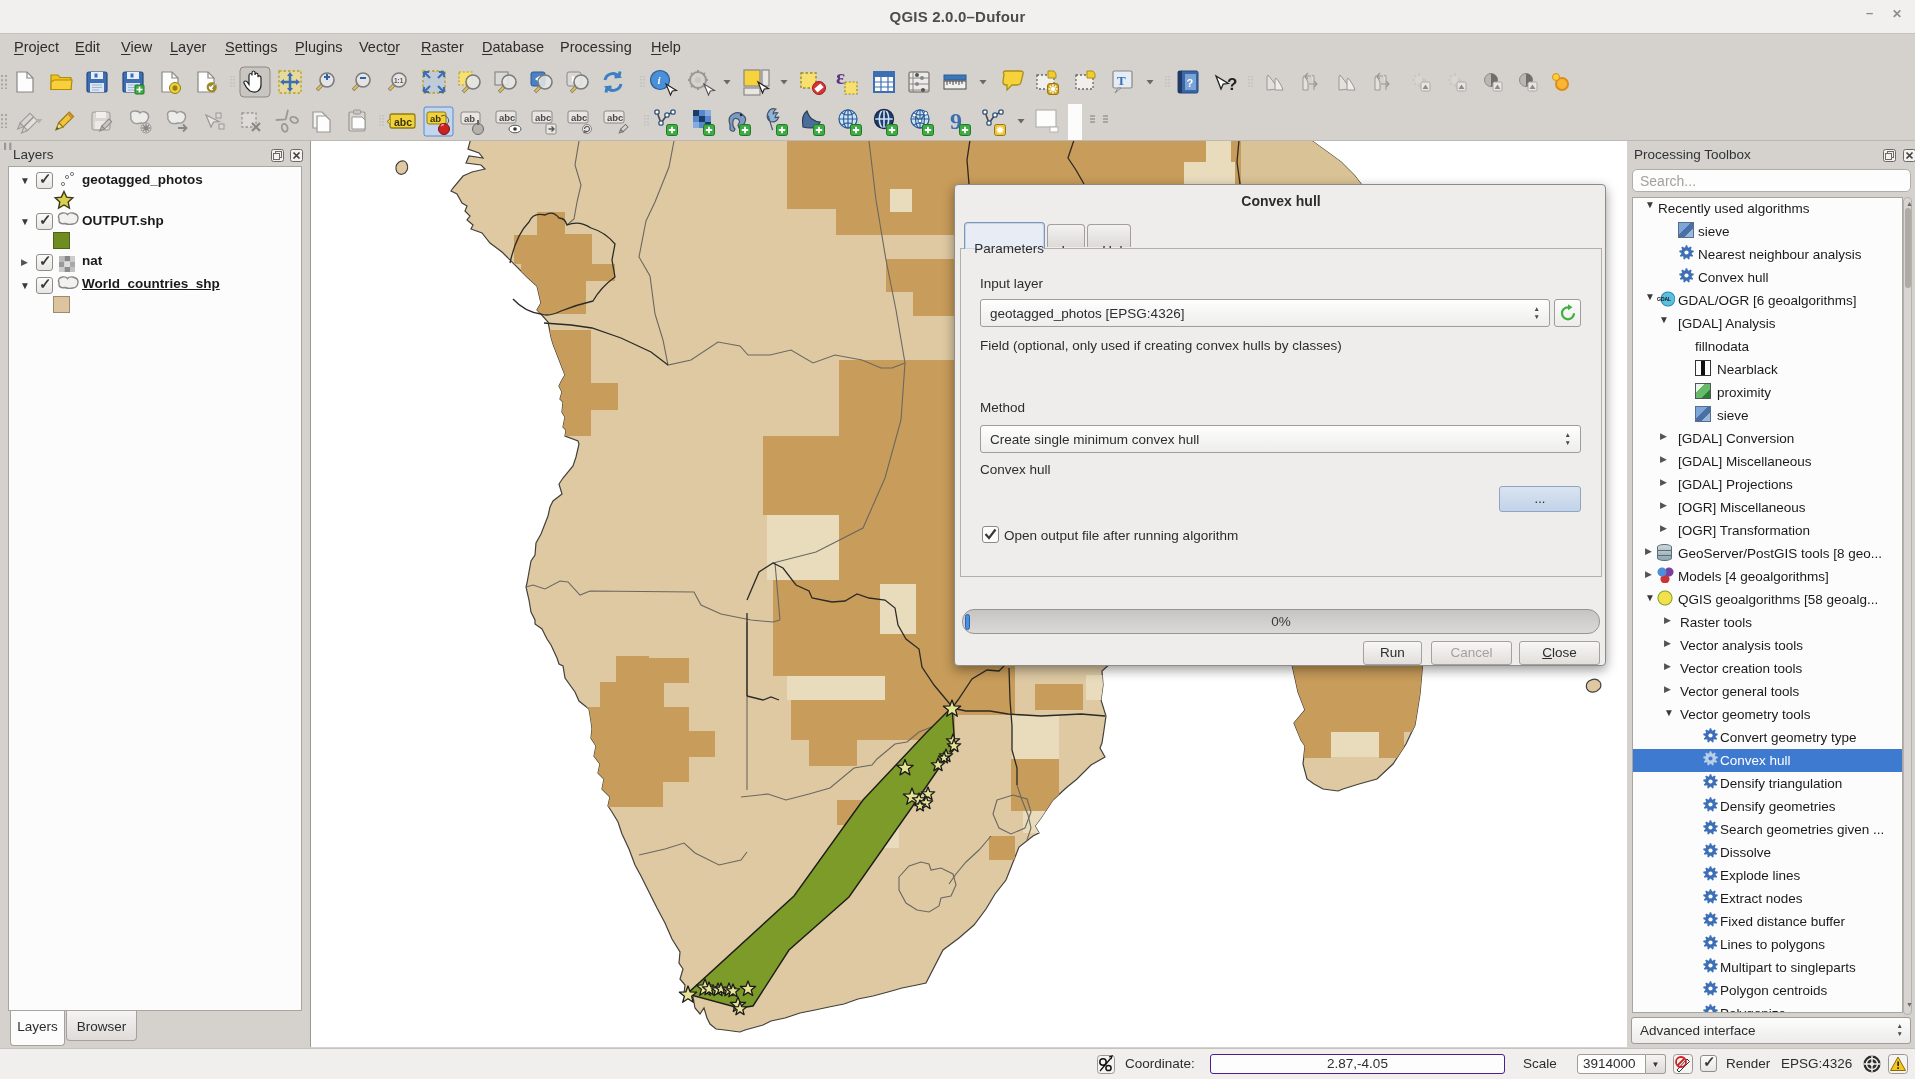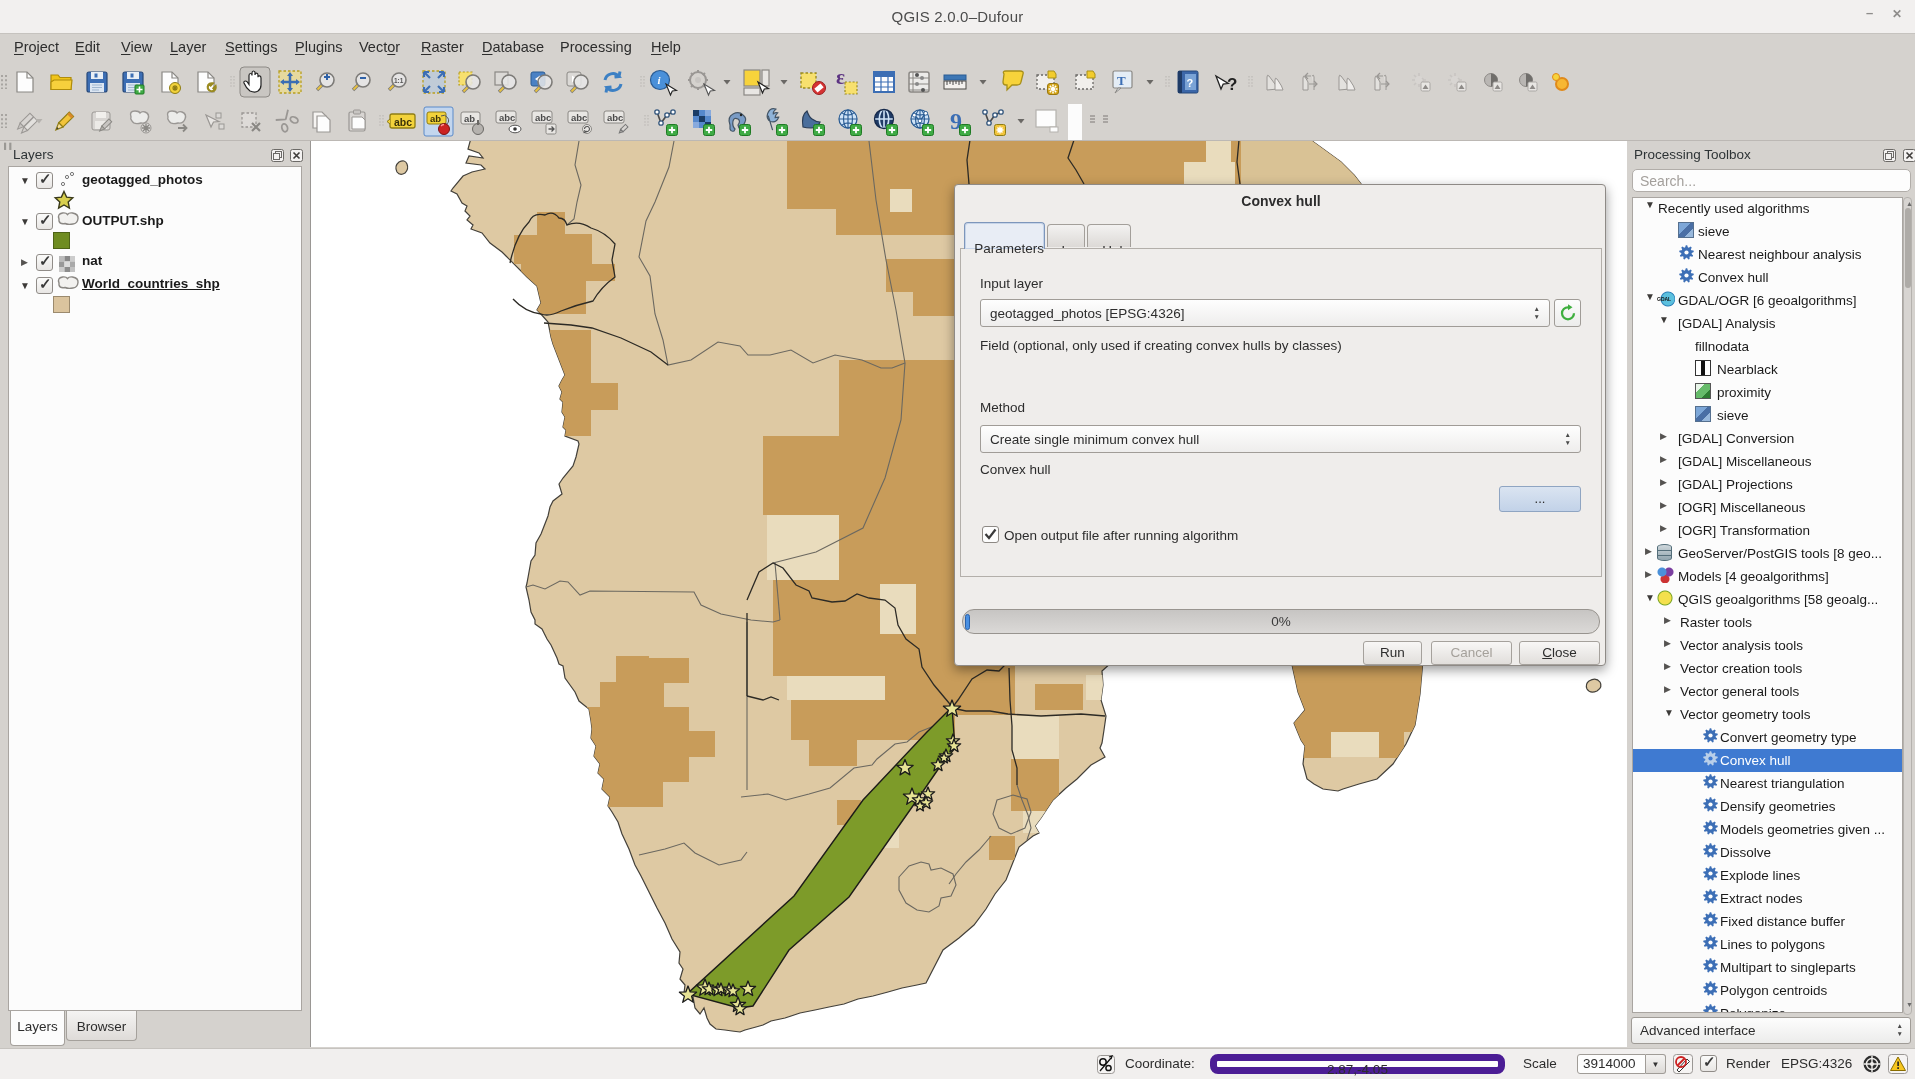--- a/index.html
+++ b/index.html
@@ -1,21 +1,21 @@
 <!DOCTYPE html>
 <html><head>
 <meta charset="utf-8">
 <style>
   * { margin:0; padding:0; box-sizing:border-box; }
   html,body { width:1915px; height:1079px; overflow:hidden; font-family:"Liberation Sans",sans-serif; }
   body { position:relative; background:#d5d2ce; font-size:13px; color:#2e3436; }
   .abs { position:absolute; }
   
   #titlebar { left:0; top:0; width:1915px; height:34px; background:#f2f0ef; border-bottom:1px solid #c6c3bf; }
-  #titletext { width:100%; text-align:center; top:8px; font-weight:normal; font-size:15px; color:#4c4c4c; letter-spacing:0.2px;}
+  #titletext { width:100%; text-align:center; top:8px; font-weight:bold; font-size:15px; color:#4c4c4c; letter-spacing:0.2px;}
   #menubar { left:0; top:34px; width:1915px; height:28px; background:#d5d2ce; }
   .menu { position:absolute; top:5px; font-size:14.5px; color:#2d2d2d; }
   .menu u { text-decoration:underline; text-underline-offset:2px; }
   #toolbar1 { left:0; top:62px; width:1915px; height:41px; background:#d5d2ce; }
   #toolbar2 { left:0; top:103px; width:1915px; height:38px; background:#d5d2ce; border-bottom:1px solid #bcb8b4; }
   
   #leftdock { left:0; top:141px; width:310px; height:907px; background:#d5d2ce; }
   #layerstitle { left:13px; top:6px; font-size:13.5px; color:#2e3436; }
   #layertree { left:8px; top:25px; width:294px; height:845px; background:#fcfcfc; border:1px solid #a9a5a1; overflow:hidden; }
   .ltxt { position:absolute; left:73px; font-size:13.5px; font-weight:600; color:#1a1a1a; }
@@ -46,21 +46,21 @@
   .pdb::after{ content:""; position:absolute; left:0; top:7px; width:13px; height:3px; border-bottom:1px solid #546e7a; }
   .pmod { width:17px; height:16px; background:radial-gradient(circle at 5px 5px,#4a90d9 0 4px,transparent 5px),radial-gradient(circle at 12px 5px,#7b3fa0 0 4px,transparent 5px),radial-gradient(circle at 8px 12px,#cc3333 0 4px,transparent 5px); }
   .pqgis { width:16px; height:16px; background:radial-gradient(circle at 8px 8px,#f4e04d 0 6px,#7aa526 7px,transparent 8px); }
   #selrow { left:-3px; top:551px; width:273px; height:23px; background:#3f7ad1; }
   #pscroll { left:276px; top:56px; width:9px; height:818px; background:#d7d4d1; border:1px solid #b5b2ae; border-radius:4px; }
   #pthumb { position:absolute; left:1px; top:10px; width:6px; height:80px; background:#aeaba7; border-radius:3px; }
   #advcombo { left:4px; top:876px; width:280px; height:27px; background:linear-gradient(#fdfdfd,#ececeb); border:1px solid #a09c97; border-radius:3px; font-size:13.5px; padding:5px 0 0 8px; color:#2d2d2d; }
   
   #statusbar { left:0; top:1048px; width:1915px; height:31px; background:#f1efee; border-top:1px solid #c6c3bf; }
   .sbtxt { font-size:13.5px; color:#2d2d2d; }
-  #coordbox { left:1210px; top:5px; width:295px; height:20px; background:#fdfdfd; border:7px solid #4c1d95; border-radius:8px; text-align:center; font-size:13.5px; color:#2d2d2d; padding-top:1px; position:absolute;}
+  #coordbox { left:1210px; top:5px; width:295px; height:20px; background:#fdfdfd; border:1px solid #4c1d95; border-radius:3px; text-align:center; font-size:13.5px; color:#2d2d2d; padding-top:1px; position:absolute;}
   #scalebox { left:1577px; top:5px; width:69px; height:20px; background:#fdfdfd; border:1px solid #a09c97; border-radius:3px 0 0 3px; font-size:13.5px; color:#2d2d2d; padding:1px 0 0 5px; position:absolute;}
   #scalebtn { left:1646px; top:5px; width:20px; height:20px; background:linear-gradient(#f5f4f3,#dddad7); border:1px solid #a09c97; border-left:none; border-radius:0 3px 3px 0; font-size:8px; color:#333; text-align:center; padding-top:5px; position:absolute;}
   
   #dialog { left:954px; top:184px; width:652px; height:482px; background:#efedeb; border:1px solid #8e8a86; border-radius:4px; box-shadow:0 4px 12px rgba(0,0,0,.4); }
   .tab { border:1px solid #a39f9a; border-bottom:none; border-radius:4px 4px 0 0; background:linear-gradient(#f3f2f1,#dcd9d6); text-align:right; font-size:13.5px; padding-top:18px; color:#2d2d2d; }
   .tabactive { background:#e8edf5; border-color:#7d96bb; box-shadow:inset 0 0 0 1px #c6d4e8; z-index:3; height:27px !important; }
   #dframe { left:5px; top:63px; width:642px; height:329px; border:1px solid #b3afaa; background:#efedeb; }
   .dlabel { font-size:13.5px; color:#2d2d2d; }
   .combo { height:28px; background:linear-gradient(#fefefe,#eeedec); border:1px solid #a09c97; border-radius:3px; font-size:13.5px; padding:6px 0 0 9px; color:#2d2d2d; }
   .spin { position:absolute; right:9px; top:5px; font-size:6.5px; color:#4a4a4a; line-height:8px; text-align:center;}
@@ -827,29 +827,29 @@
       </svg>
       <div class="abs ptxt" style="left:87px;top:532px;">Convert geometry type</div>
     <div class="abs" id="selrow"></div>
     <svg class="abs" style="left:70px;top:553px;" width="15" height="15" viewBox="0 0 15 15">
         <use href="#gearsymsel"></use>
       </svg>
       <div class="abs ptxt" style="left:87px;top:555px;color:#fff;">Convex hull</div>
     <svg class="abs" style="left:70px;top:576px;" width="15" height="15" viewBox="0 0 15 15">
         <use href="#gearsym"></use>
       </svg>
-      <div class="abs ptxt" style="left:87px;top:578px;">Nearest triangulation</div>
+      <div class="abs ptxt" style="left:87px;top:578px;">Densify triangulation</div>
     <svg class="abs" style="left:70px;top:599px;" width="15" height="15" viewBox="0 0 15 15">
         <use href="#gearsym"></use>
       </svg>
       <div class="abs ptxt" style="left:87px;top:601px;">Densify geometries</div>
     <svg class="abs" style="left:70px;top:622px;" width="15" height="15" viewBox="0 0 15 15">
         <use href="#gearsym"></use>
       </svg>
-      <div class="abs ptxt" style="left:87px;top:624px;">Models geometries given ...</div>
+      <div class="abs ptxt" style="left:87px;top:624px;">Search geometries given ...</div>
     <svg class="abs" style="left:70px;top:645px;" width="15" height="15" viewBox="0 0 15 15">
         <use href="#gearsym"></use>
       </svg>
       <div class="abs ptxt" style="left:87px;top:647px;">Dissolve</div>
     <svg class="abs" style="left:70px;top:668px;" width="15" height="15" viewBox="0 0 15 15">
         <use href="#gearsym"></use>
       </svg>
       <div class="abs ptxt" style="left:87px;top:670px;">Explode lines</div>
     <svg class="abs" style="left:70px;top:691px;" width="15" height="15" viewBox="0 0 15 15">
         <use href="#gearsym"></use>

